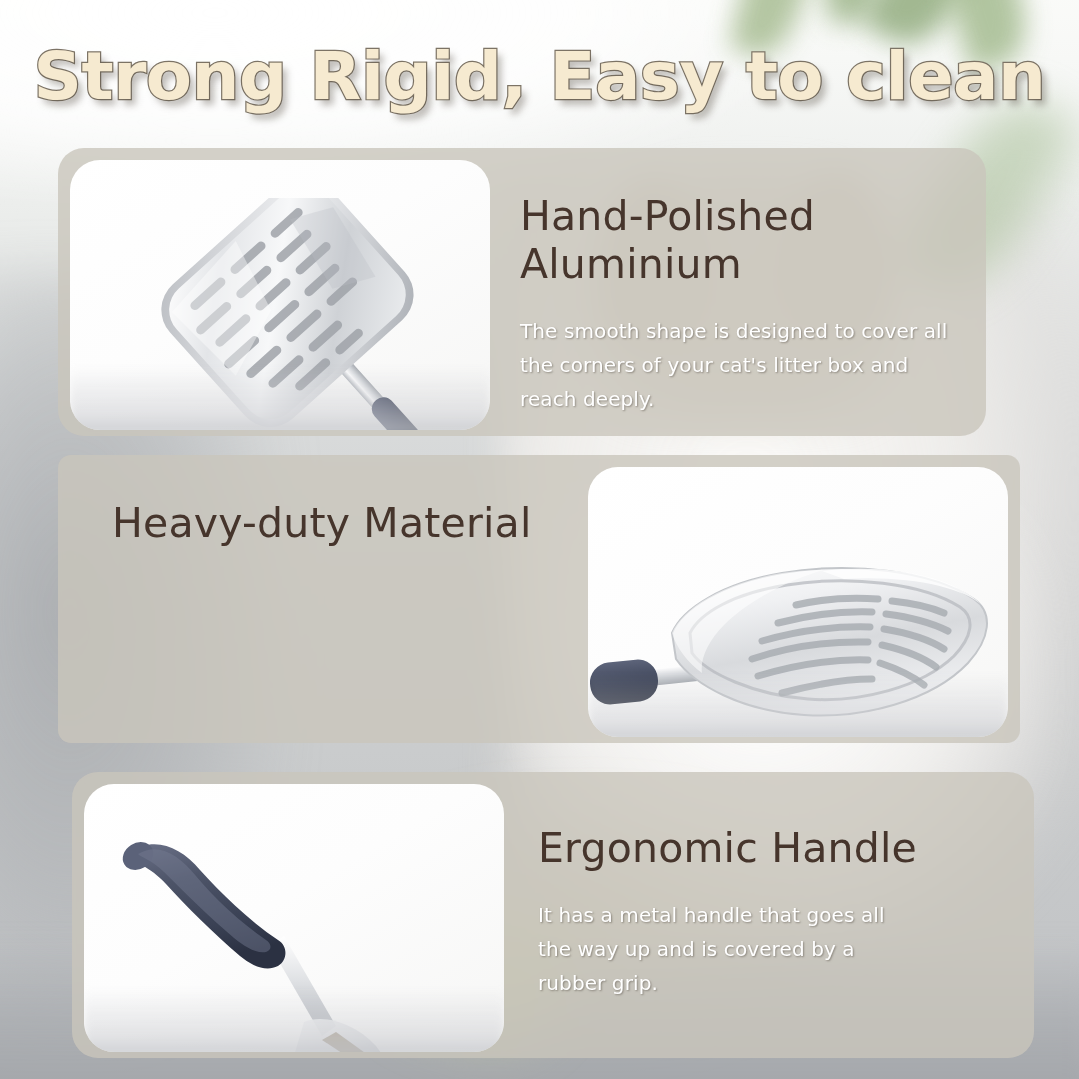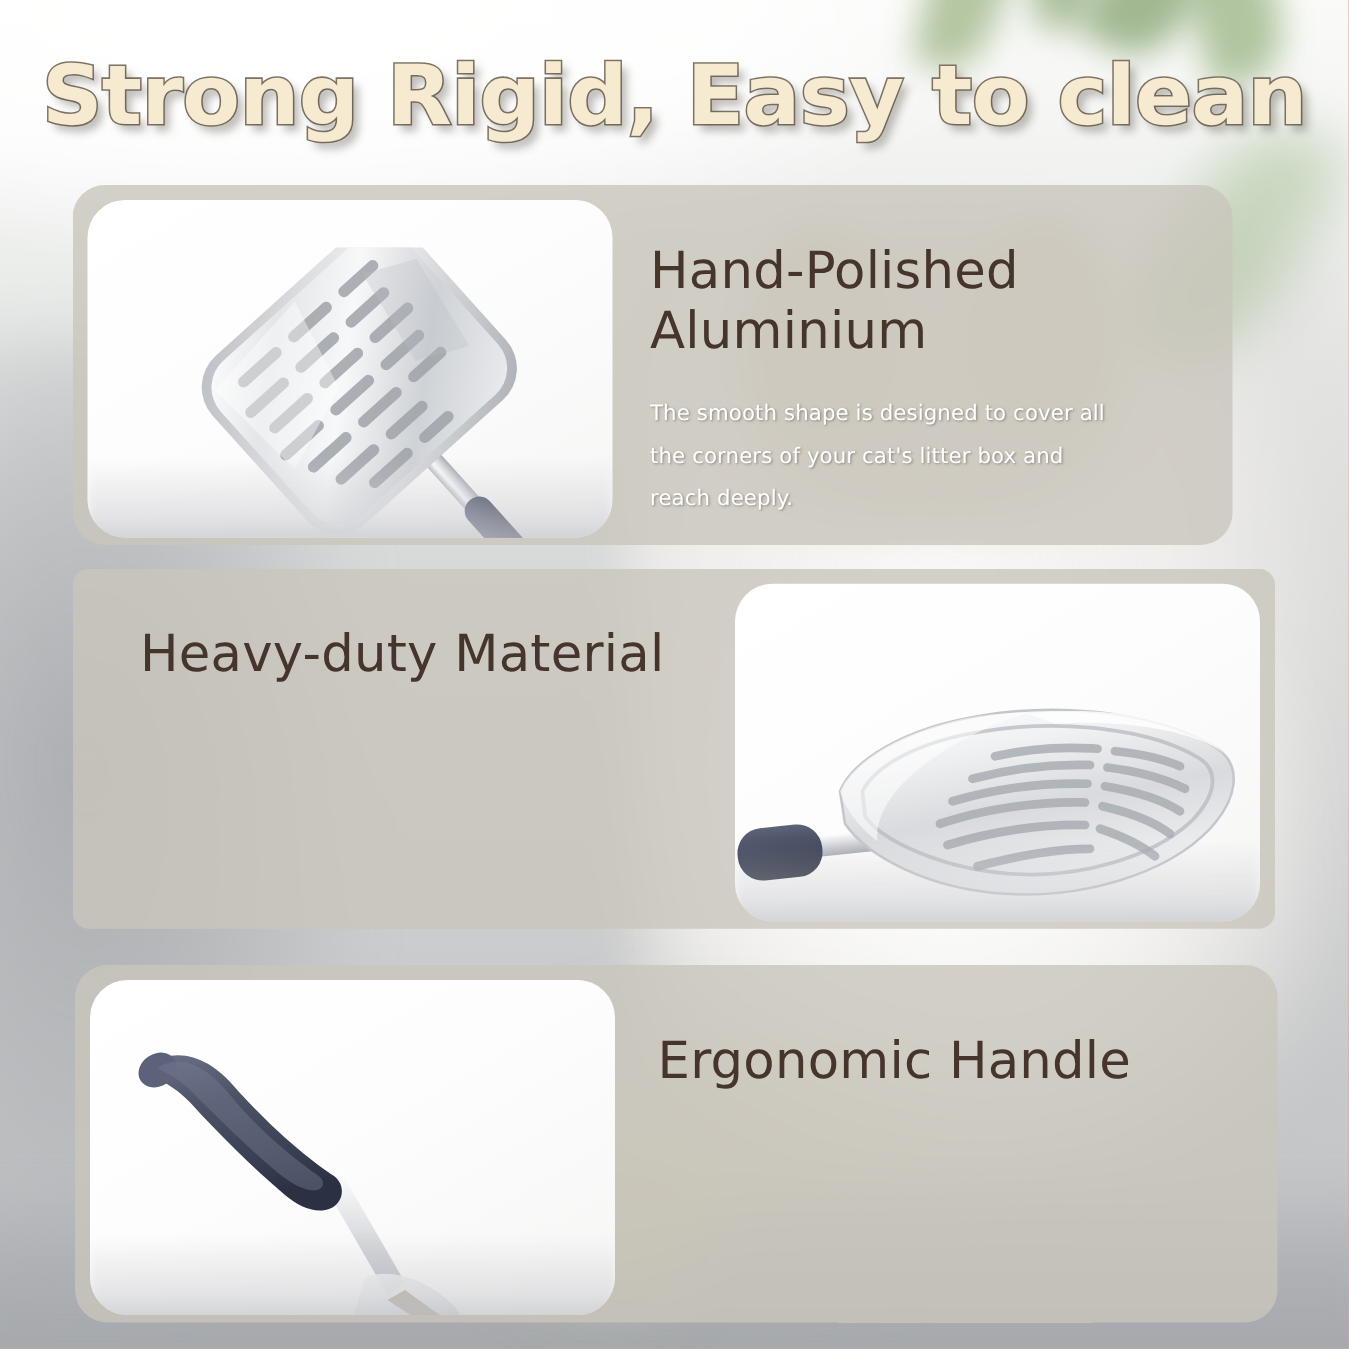--- a/index.html
+++ b/index.html
@@ -124,21 +124,21 @@
 
   
   .card {
     position: absolute;
     border-radius: 26px;
     background: rgba(201,197,188,.80);
     backdrop-filter: blur(2px);
   }
   #card-1 { left: 58px;  top: 148px; width: 928px; height: 288px; }
   #card-2 { left: 58px;  top: 455px; width: 962px; height: 288px; border-radius: 13px; }
-  #card-3 { left: 60px;  top: 772px; width: 962px; height: 286px; }
+  #card-3 { left: 72px;  top: 772px; width: 962px; height: 286px; }
 
   .card-inner {
     position: absolute; inset: 0;
     display: flex;
     align-items: stretch;
   }
   .card-inner.reverse { flex-direction: row-reverse; }
 
   
   .photo {
@@ -179,21 +179,21 @@
     color: #46352c;
     letter-spacing: 0.2px;
     margin: 0 0 26px 0;
   }
   #card-2 .feature-title { margin-bottom: 28px; }
   #card-3 .feature-title { margin-bottom: 26px; }
 
   .feature-body {
     font-family: "DejaVu Sans", sans-serif;
     font-weight: 400;
-    font-size: 17px;
+    font-size: 20px;
     line-height: 34px;
     color: #ffffff;
     text-shadow: 1px 1px 2px rgba(85,78,70,.55);
     letter-spacing: .1px;
     white-space: pre-line;
     margin: 0;
   }
 
   
   .scoop-svg { position: absolute; display: block; }
@@ -414,18 +414,21 @@
 
           <path d="M30 28 C50 16 70 28 88 50 C106 72 132 96 158 114
                    C164 118 164 124 158 126 C148 128 136 120 126 112
                    C100 90 74 64 56 46 C44 34 34 32 30 28 Z" fill="#767d92" opacity=".45"></path>
         </svg>
         <div class="shadow-floor"></div>
       </div>
 
       <div class="copy">
         <h2 class="feature-title">Ergonomic Handle</h2>
+        <p class="feature-body">It has a metal handle that goes all
+the way up and is covered by a
+rubber grip.</p>
       </div>
 
     </div>
   </div>
 
 </div>
 
 </body></html>

